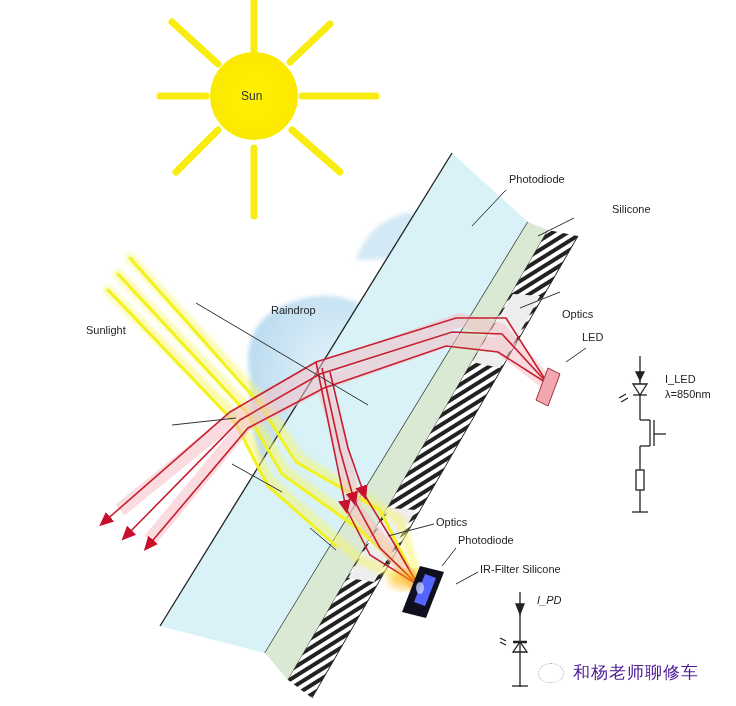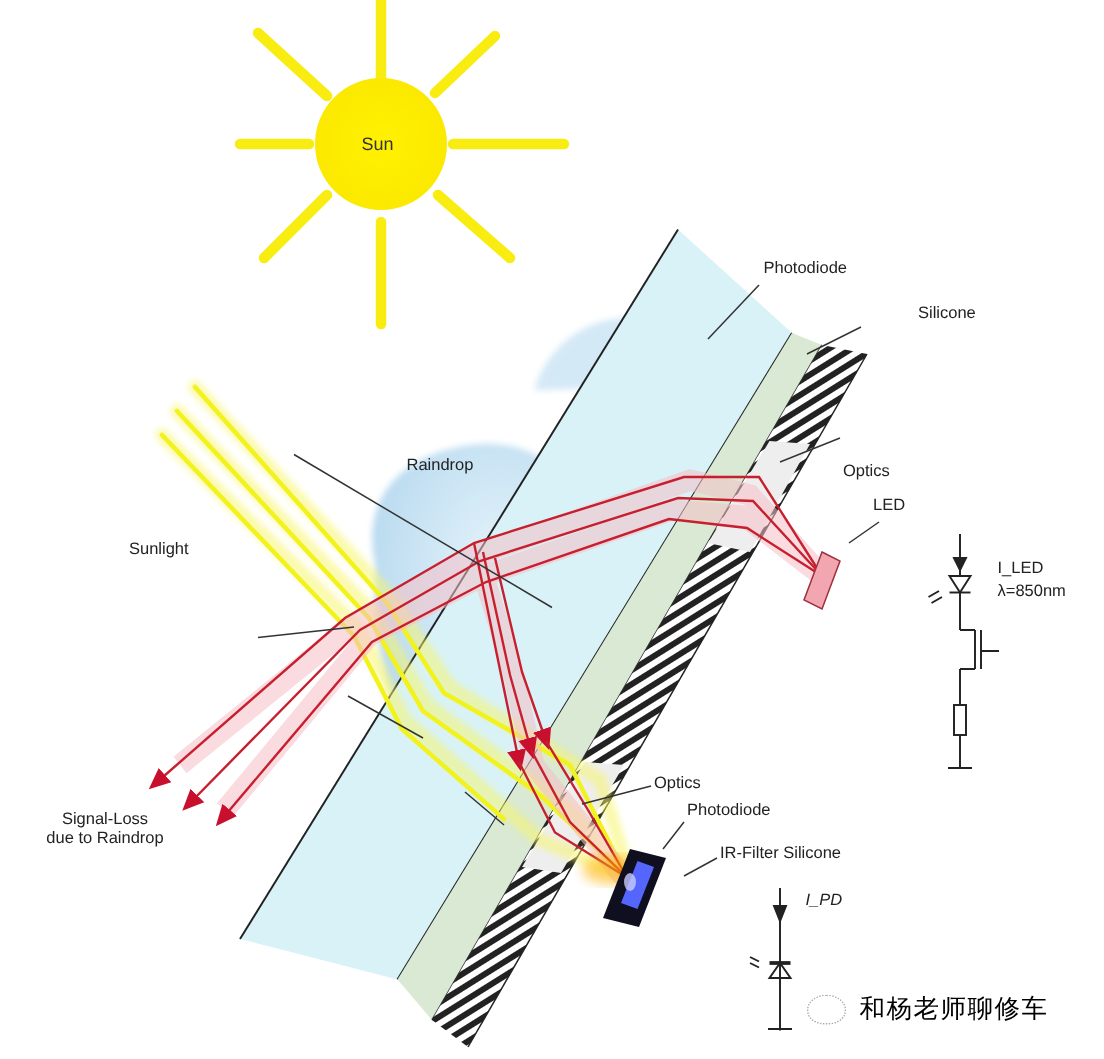--- a/index.html
+++ b/index.html
@@ -1,21 +1,21 @@
 <!DOCTYPE html>
 <html><head>
 <meta charset="utf-8">
 <style>
   html, body { margin:0; padding:0; background:#ffffff; }
   #stage { position:relative; width:736px; height:706px; overflow:hidden; background:#ffffff; font-family:"Liberation Sans", sans-serif; }
   svg { position:absolute; left:0; top:0; }
   .lbl { position:absolute; font-size:11px; color:#222; white-space:nowrap; line-height:13px; font-family:"Liberation Sans", sans-serif; }
   .lbl.center { text-align:center; }
   .sun-lbl { position:absolute; font-size:12px; color:#333; }
-  .wm { position:absolute; font-size:17px; color:#000000; letter-spacing:1px; font-family:Liberation Serif, serif; }
+  .wm { position:absolute; font-size:17px; color:#4c1d95; letter-spacing:1px; font-family:Liberation Serif, serif; }
   .wm-icon { position:absolute; width:24px; height:18px; border:1.5px dotted #aaa; border-radius:50% 50% 45% 45%; }
 </style>
 </head>
 <body>
 
 <div id="stage">
   <svg width="736" height="706" viewBox="0 0 736 706">
     <defs>
       <pattern id="hatch" patternUnits="userSpaceOnUse" width="8" height="8" patternTransform="rotate(-32)">
         <rect width="8" height="8" fill="#ffffff"></rect>
@@ -168,33 +168,29 @@
       <path d="M516,604 L520,614 L524,604 Z" fill="#222"></path>
       <line x1="513" y1="642" x2="527" y2="642" stroke-width="2.5"></line>
       <path d="M513,652 L527,652 L520,642 Z"></path>
       <line x1="506" y1="641" x2="500" y2="638"></line>
       <line x1="506" y1="645" x2="500" y2="642"></line>
       <line x1="512" y1="686" x2="528" y2="686"></line>
     </g>
   </svg>
 
   <div class="sun-lbl" style="left:241px;top:89px;">Sun</div>
-  <div class="lbl" style="left:86px;top:360px;">Sunlight</div>
+  <div class="lbl" style="left:86px;top:324px;">Sunlight</div>
   <div class="lbl" style="left:271px;top:304px;">Raindrop</div>
   <div class="lbl" style="left:509px;top:173px;">Photodiode</div>
   <div class="lbl" style="left:580px;top:203px;margin-left:32px;">Silicone</div>
   <div class="lbl" style="left:562px;top:308px;">Optics</div>
   <div class="lbl" style="left:582px;top:331px;text-align:center;">LED</div>
   <div class="lbl" style="left:436px;top:516px;">Optics</div>
   <div class="lbl" style="left:458px;top:534px;">Photodiode</div>
   <div class="lbl" style="left:480px;top:563px;">IR-Filter Silicone</div>
-  <div class="lbl center" style="left:22px;top:540px;width:96px;">
-    <div>Signal-Loss</div>
-    <div>due to Raindrop</div>
-  </div>
 
   <div class="lbl" style="left:665px;top:373px;">I_LED</div>
   <div class="lbl" style="left:665px;top:388px;">λ=850nm</div>
   <div class="lbl" style="left:537px;top:594px;font-style:italic;">I_PD</div>
 
   <div class="wm-icon" style="left:538px;top:663px;"></div>
   <div class="wm" style="left:573px;top:661px;">和杨老师聊修车</div>
 </div>
 
 </body></html>

